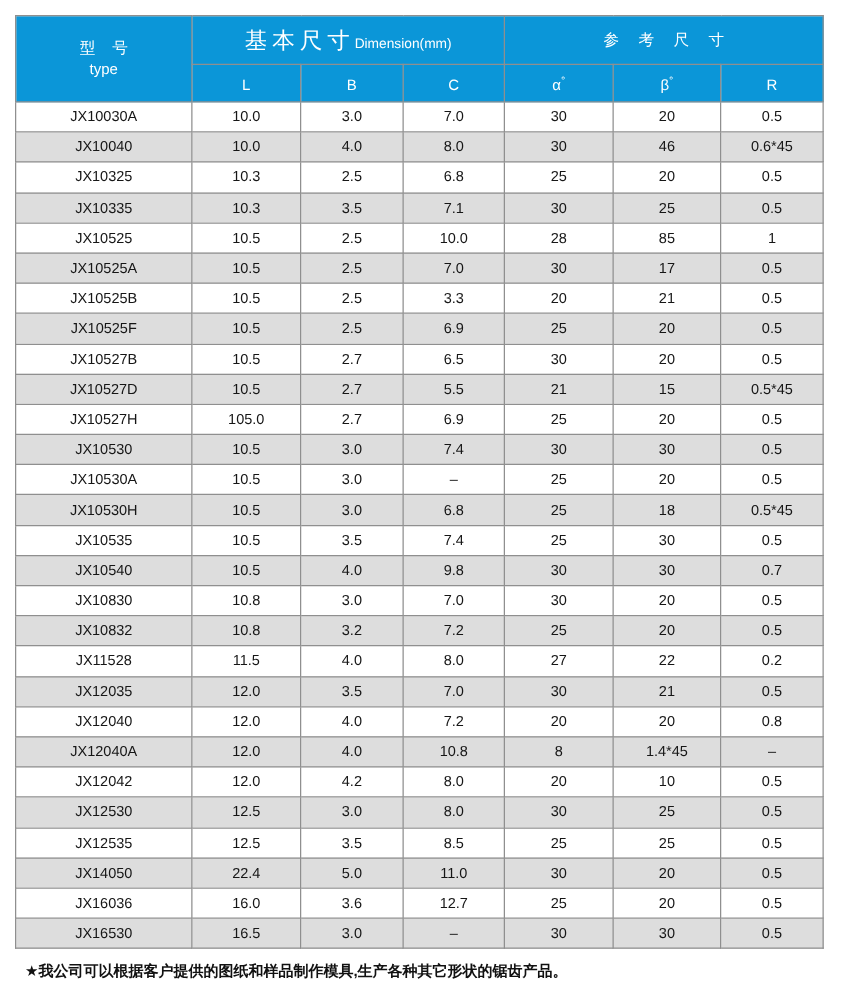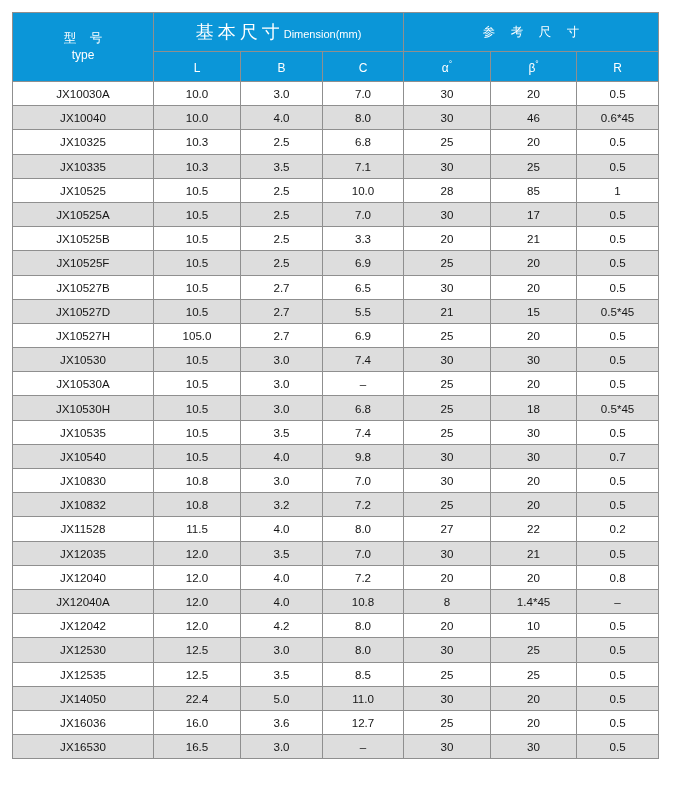--- a/index.html
+++ b/index.html
@@ -395,14 +395,18 @@
           <td>16.5</td>
           <td>3.0</td>
           <td>–</td>
           <td>30</td>
           <td>30</td>
           <td>0.5</td>
         </tr>
       </tbody>
   </table>
 
+  <div class="footer">
+    <div class="line-cn"><span class="star">★</span><span>我公司可以根据客户提供的图纸和样品制作模具,生产各种其它形状的锯齿产品。</span></div>
+
+  </div>
 
 </div>
 
 </body></html>

